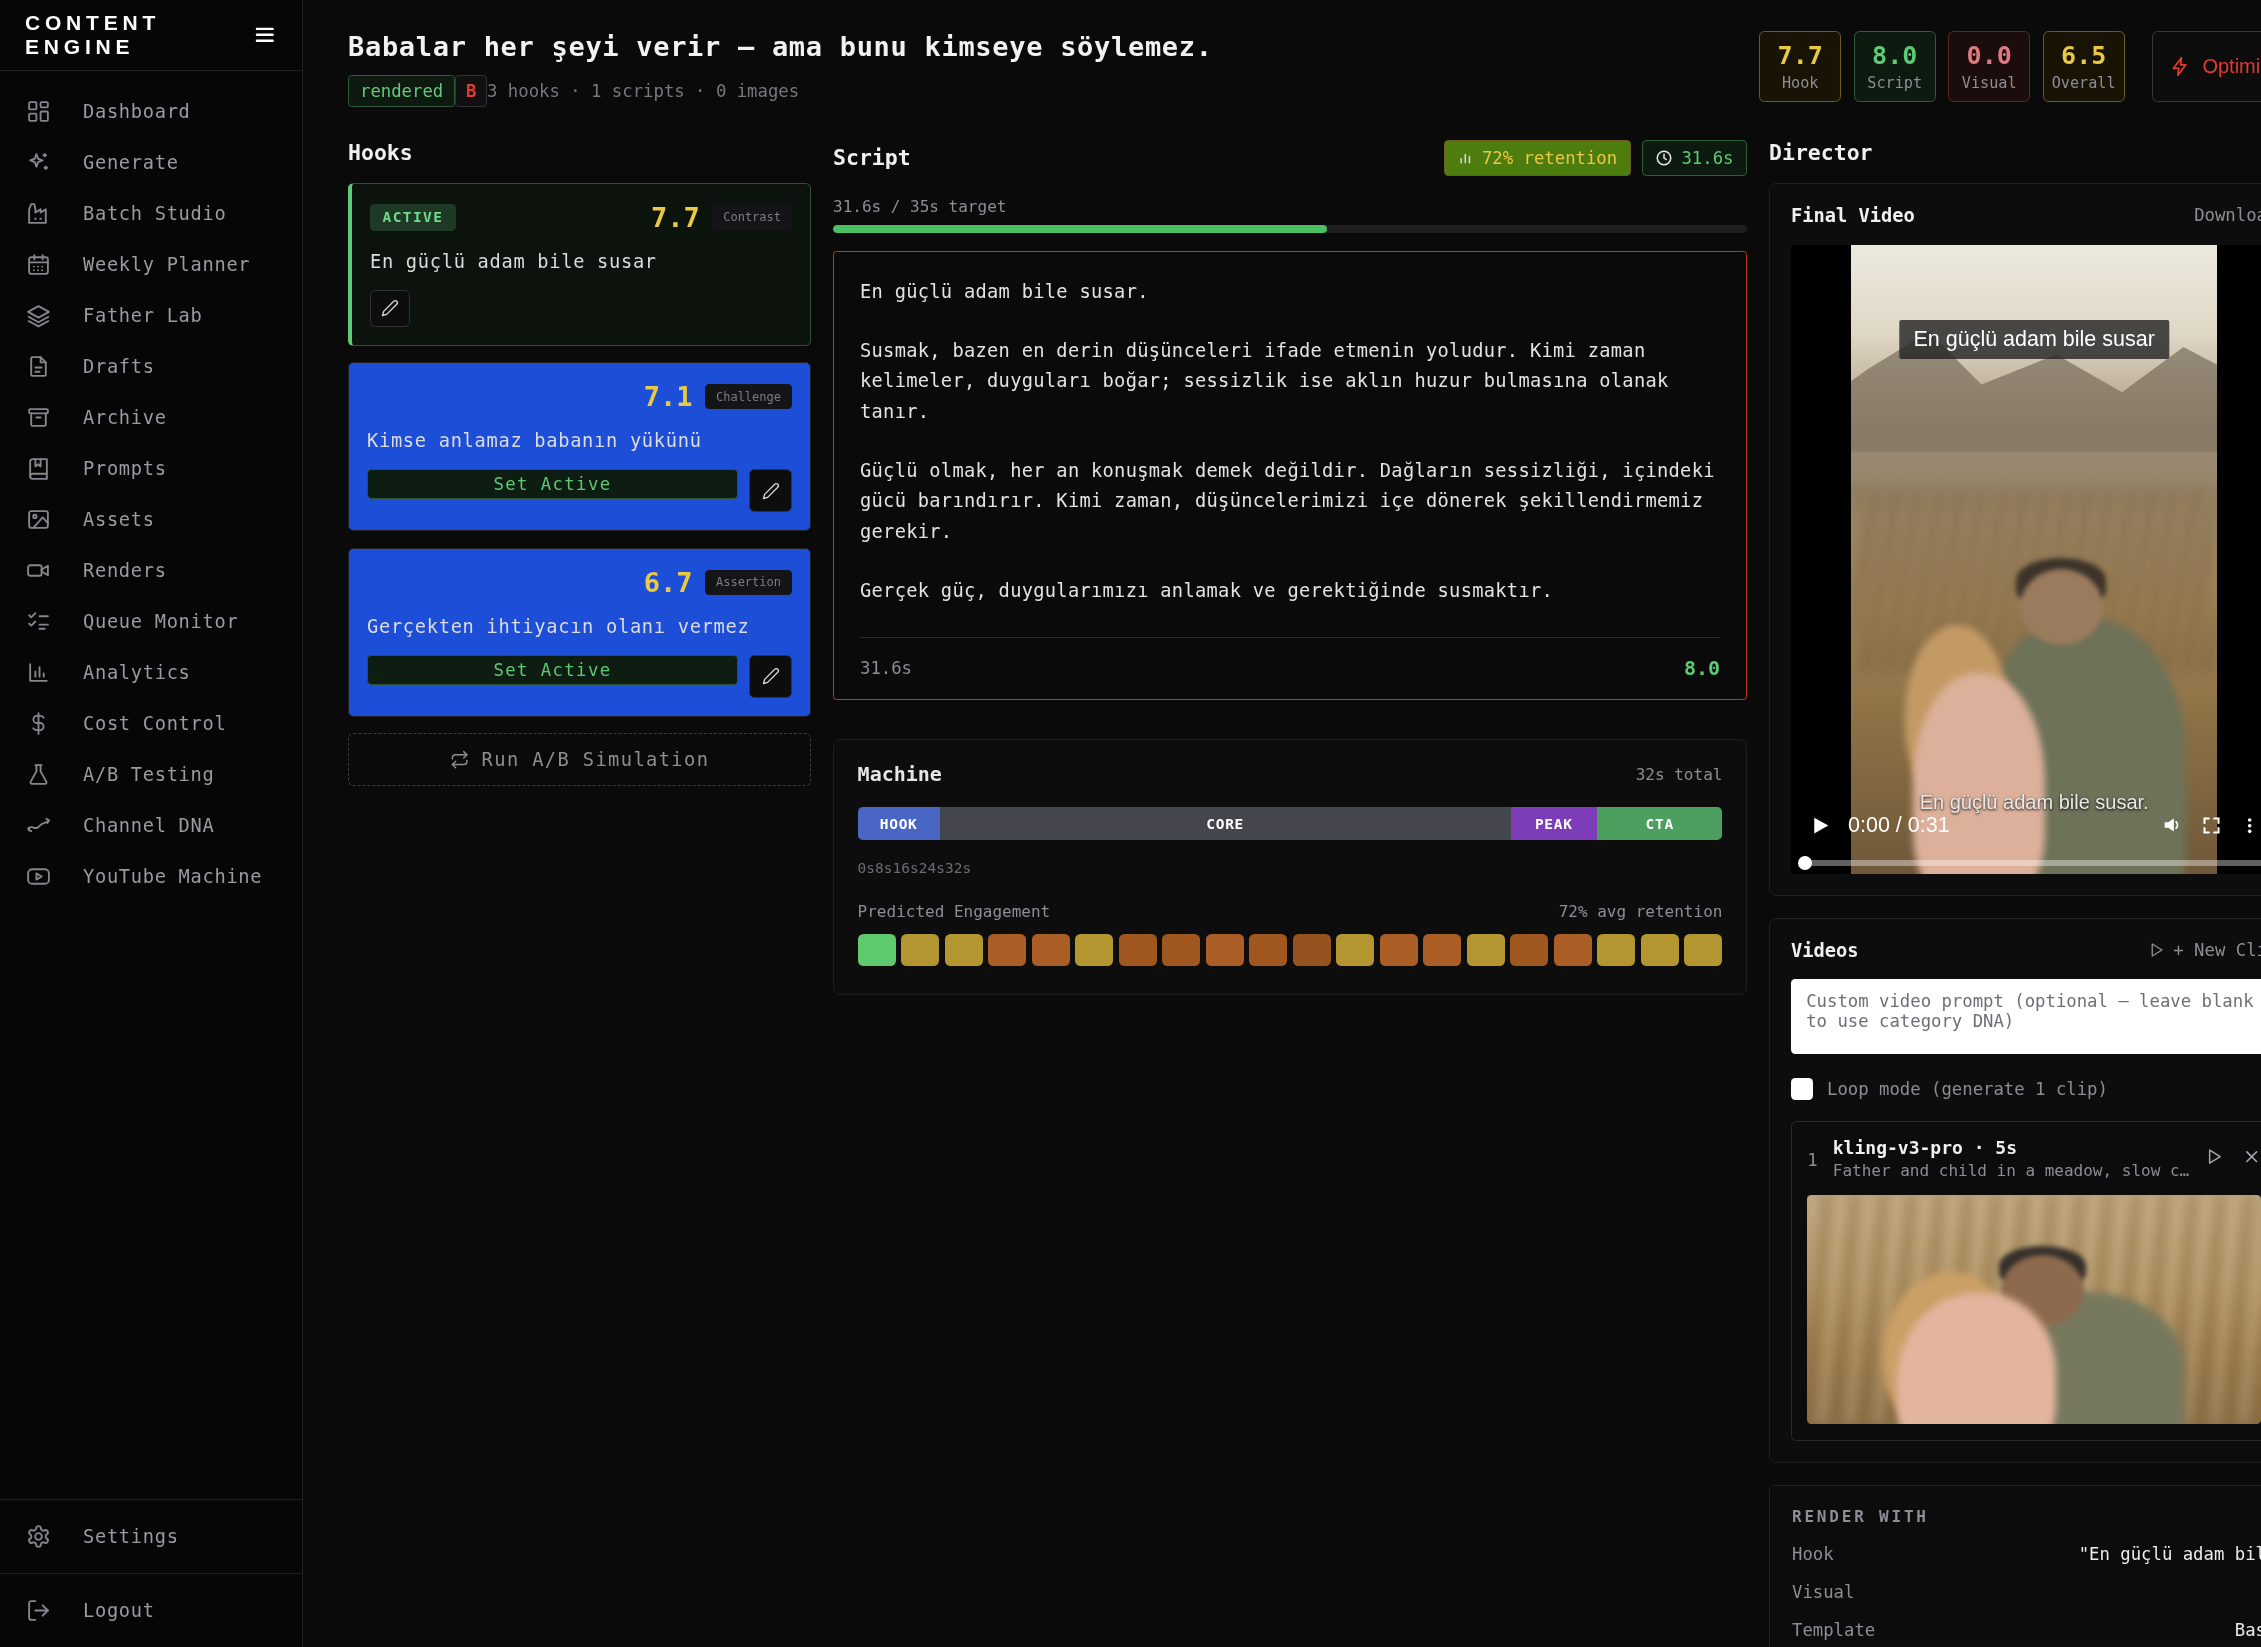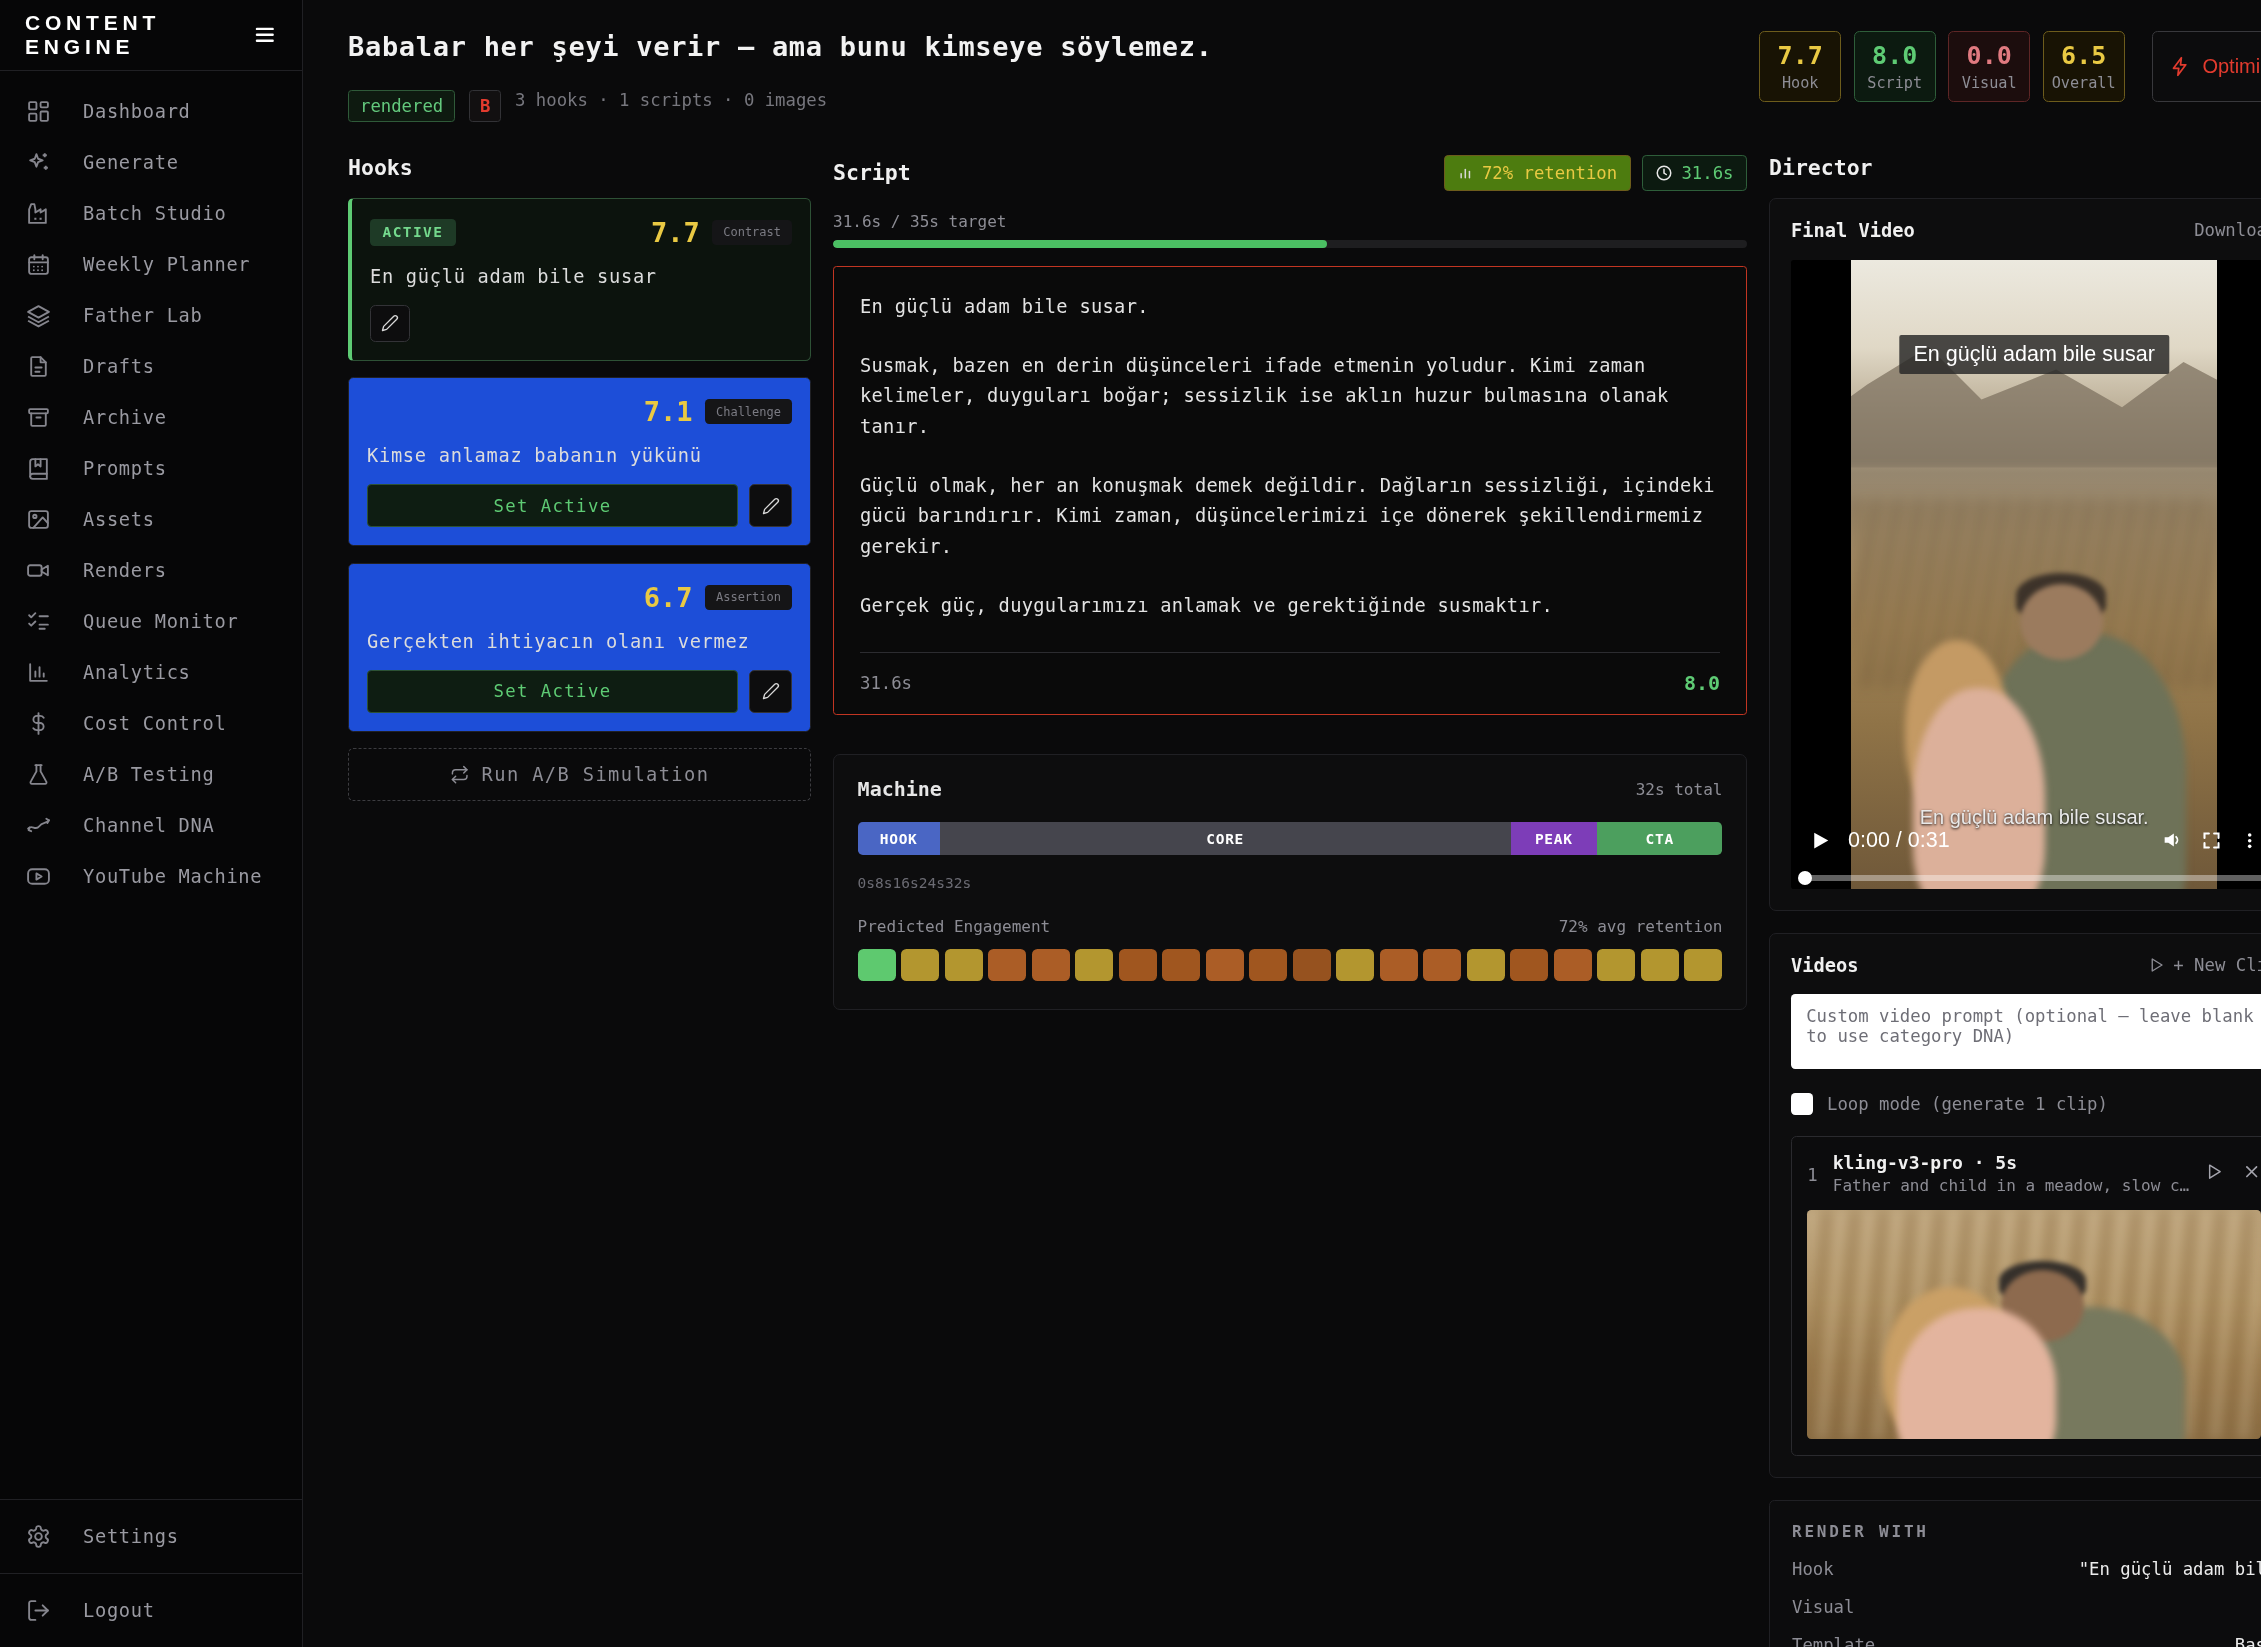--- a/index.html
+++ b/index.html
@@ -25,21 +25,21 @@
   .nav-item{height:51px;display:flex;align-items:center;gap:32px;padding:0 26px;color:#9a9aa2;font-size:18.7px;letter-spacing:0.7px;cursor:pointer}
   .nav-item .ic{width:25px;height:25px;flex:none;color:#85858d}
   .side-spacer{flex:1}
   .side-foot{border-top:0.7px solid var(--border)}
   .side-foot .nav-item{height:73px}
 
   
   .main{flex:1;padding:31px 35px 0 45px;position:relative}
   .hdr{display:flex;justify-content:space-between;align-items:flex-start}
   .title{font-size:27px;font-weight:bold;letter-spacing:0.7px;color:#f2f2f2}
-  .meta-row{display:flex;gap:14px;margin-top:28px}
+  .meta-row{display:flex;align-items:center;margin-top:13px}
   .badge-rendered{font-size:17.3px;color:#63c97d;background:#0e1a10;border:0.7px solid #2f5a39;padding:4.8px 11px;border-radius:3.5px}
   .badge-grade{font-size:17.3px;font-weight:bold;color:var(--red);background:#121011;border:0.7px solid #323236;padding:4.8px 9.7px;border-radius:3.5px}
   .meta-txt{font-size:17.3px;color:#77777e}
   .scores{display:flex;gap:12.5px;align-items:stretch}
   .score-card{width:82px;height:71px;border-radius:5.5px;border:0.7px solid;display:flex;flex-direction:column;align-items:center;justify-content:center;gap:4.2px}
   .score-val{font-size:25px;font-weight:bold}
   .score-lab{font-size:15.2px;color:#8d8d95}
   .sc-hook,.sc-overall{background:var(--yellow-dk);border-color:var(--yellow-bd)} .sc-hook .score-val,.sc-overall .score-val{color:var(--yellow)}
   .sc-script{background:#0c1a10;border-color:#2e5e3a}.sc-script .score-val{color:var(--green)}
   .sc-visual{background:var(--red-dk);border-color:var(--red-bd)}.sc-visual .score-val{color:var(--pink)}
@@ -53,21 +53,21 @@
 
   
   .hook-card{background:#1d4ed8;border:0.7px solid var(--border);border-radius:5.5px;padding:18px;margin-bottom:16.6px}
   .hook-card.active{background:#0c130d;border-color:#2e5136;border-left:4.8px solid var(--green)}
   .hk-top{display:flex;align-items:center;justify-content:flex-end;gap:12.5px}
   .hk-top .active-chip{margin-right:auto;background:#1e3a26;color:#74d98d;font-size:14.5px;font-weight:bold;letter-spacing:1.4px;padding:5.5px 12.5px;border-radius:4.2px}
   .hk-score{font-size:27px;font-weight:bold;color:var(--yellow)}
   .hk-type{background:#151517;color:#7b7b83;font-size:12px;padding:5.5px 11px;border-radius:4.2px}
   .hk-text{font-size:18.7px;color:#dcdcdc;margin-top:18px;letter-spacing:0.7px}
   .hk-actions{display:flex;gap:11px;margin-top:18px}
-  .set-active{flex:1;height:43px;background:#0e1d12;border:0.7px solid #2c5234;border-radius:4.2px;color:var(--green);font-family:inherit;font-size:17.3px;letter-spacing:1.4px;cursor:pointer}
+  .set-active{flex:1;height:30px;background:#0e1d12;border:0.7px solid #2c5234;border-radius:4.2px;color:var(--green);font-family:inherit;font-size:17.3px;letter-spacing:1.4px;cursor:pointer}
   .edit-btn{width:43px;height:43px;background:#0d0d0e;border:0.7px solid #333337;border-radius:5.5px;display:flex;align-items:center;justify-content:center;color:#d8d8d8;cursor:pointer}
   .edit-btn.small{width:40px;height:37px}
   .ab-btn{width:100%;height:53px;background:transparent;border:1.4px dashed #3c3c40;border-radius:5.5px;color:#8d8d95;font-family:inherit;font-size:18.7px;letter-spacing:1.4px;display:flex;align-items:center;justify-content:center;gap:12.5px;cursor:pointer}
 
   
   .script-hdr{display:flex;align-items:center}
   .script-hdr .col-h{margin-bottom:0}
   .script-badges{margin-left:auto;display:flex;gap:11px}
   .badge-ret{display:flex;align-items:center;gap:8.3px;background:#4d7c0f;border:0.7px solid var(--yellow-bd);border-radius:4.2px;color:var(--yellow);font-size:17.3px;padding:7px 12.5px}
   .badge-time{display:flex;align-items:center;gap:8.3px;background:#0c1a10;border:0.7px solid #2e5e3a;border-radius:4.2px;color:var(--green);font-size:17.3px;padding:7px 12.5px}

